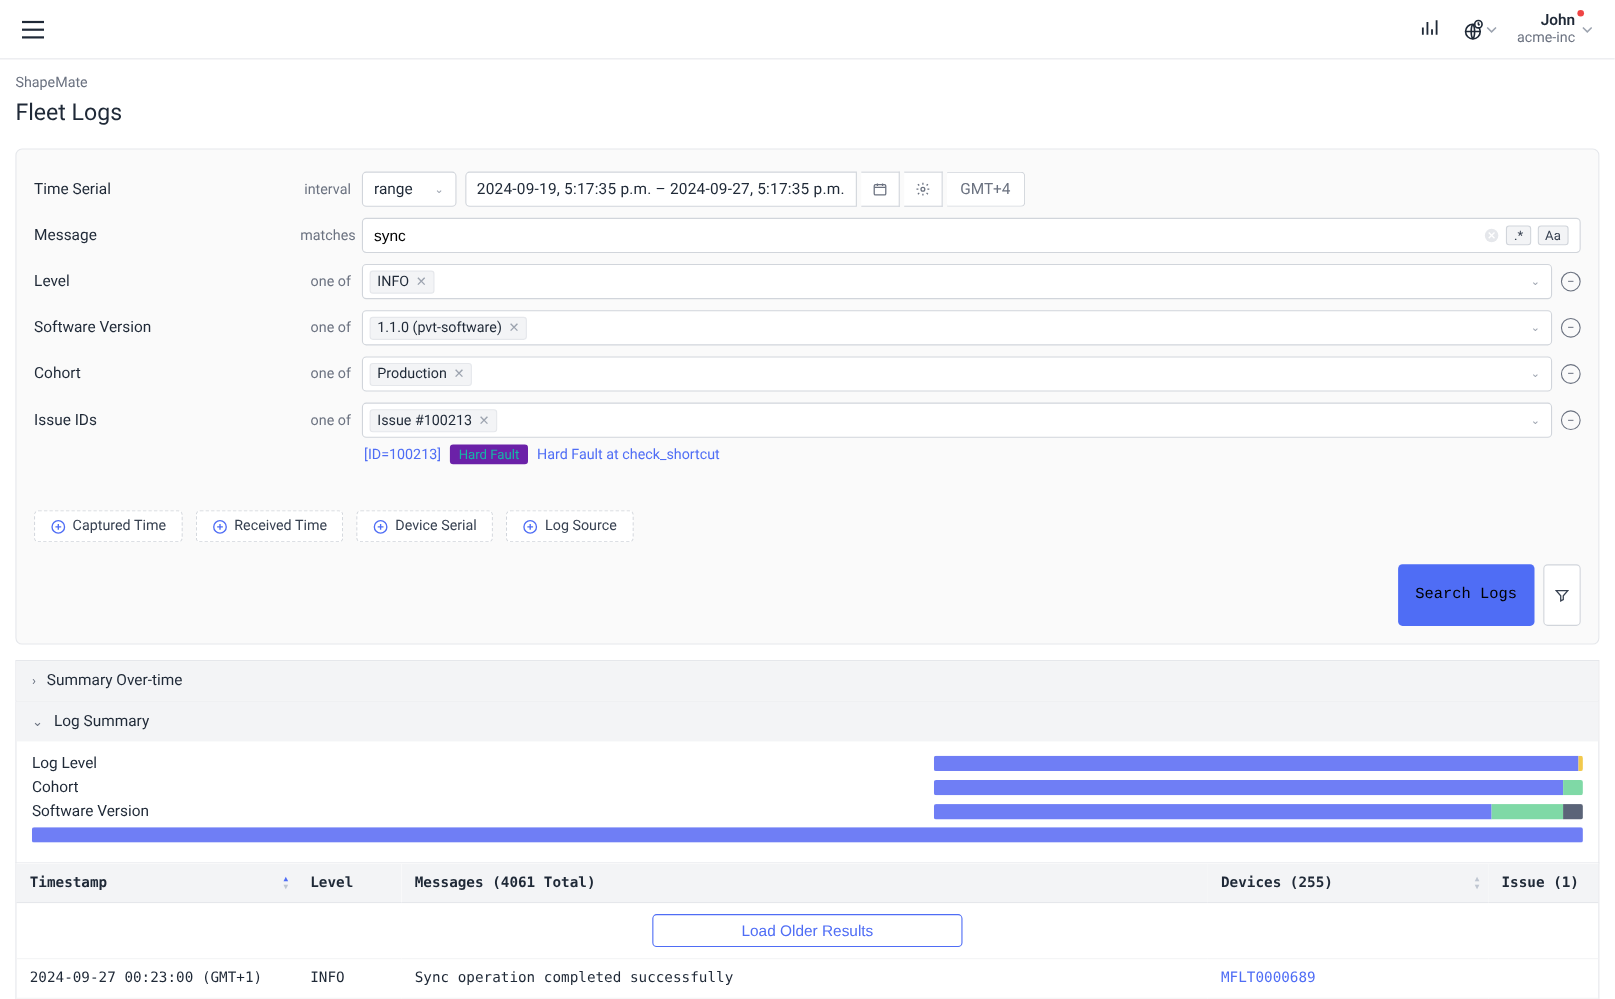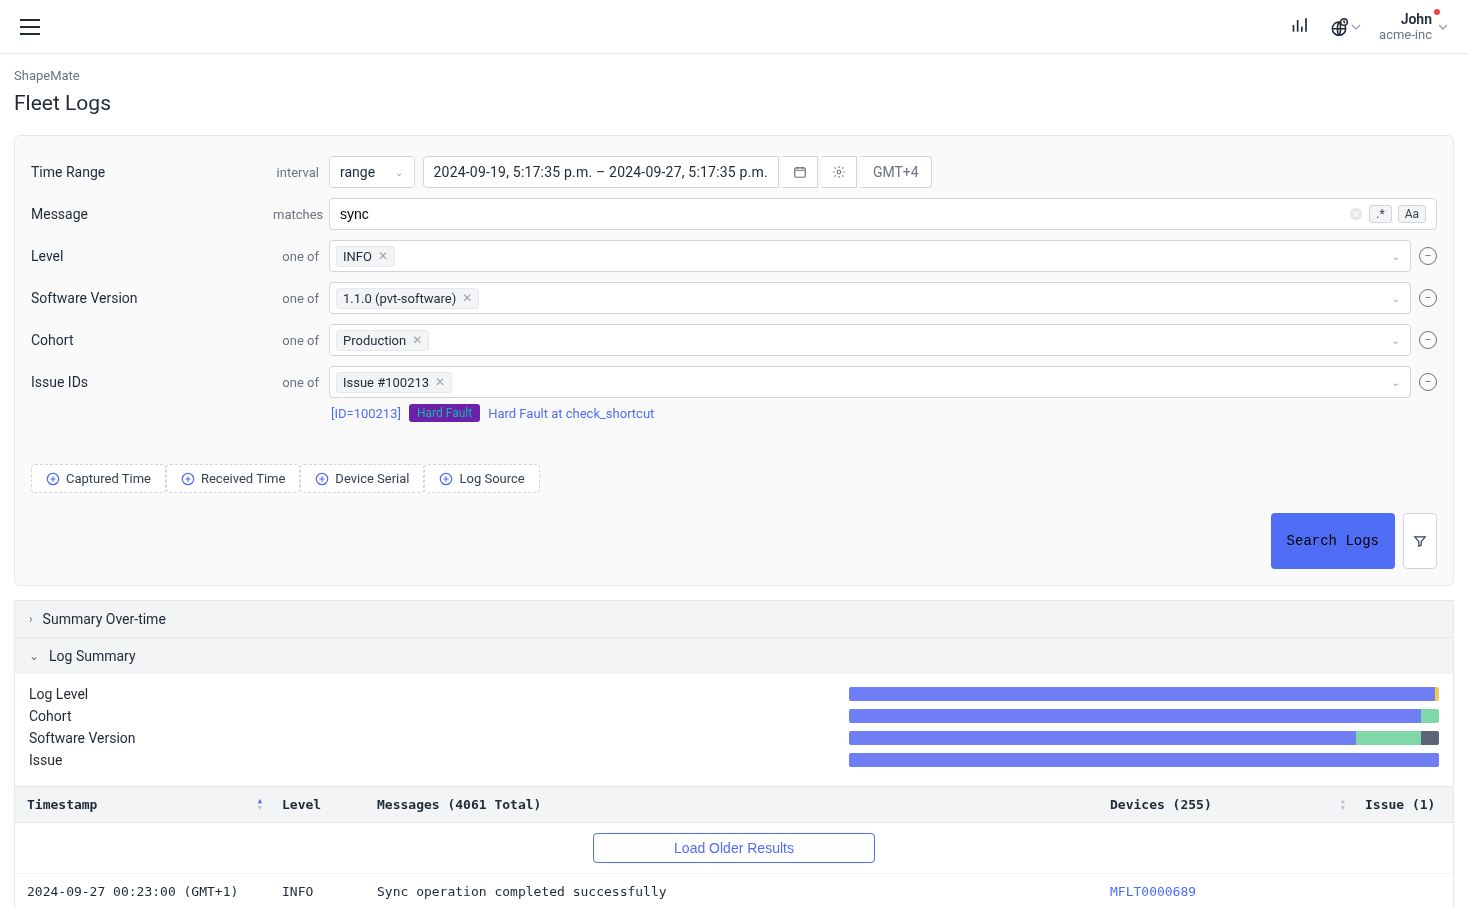--- a/index.html
+++ b/index.html
@@ -67,21 +67,21 @@
 .tag { background: #f3f4f6; border: 1px solid #e5e7eb; border-radius: 3px; padding: 2px 6px; font-size: 13px; display: inline-flex; align-items: center; gap: 6px; }
 .tag-x { color: #9ca3af; cursor: pointer; font-size: 12px; }
 .multi-arrow { position: absolute; right: 10px; color: #9ca3af; font-size: 10px; }
 
 .remove-circle { width: 18px; height: 18px; border: 1.5px solid #6b7280; border-radius: 50%; display: flex; align-items: center; justify-content: center; cursor: pointer; color: #6b7280; font-size: 12px; line-height: 1; }
 
 .issue-meta { margin-left: 300px; display: flex; align-items: center; gap: 8px; font-size: 13px; margin-top:-4px; margin-bottom: 12px; }
 .issue-link { color: #4f6df5; cursor: pointer; }
 .issue-badge { background: #6b21a8; color: #14b8a6; padding: 2px 8px; border-radius: 3px; font-size: 12px; }
 
-.add-filters { display: flex; padding: 30px 0 20px; }
+.add-filters { display: flex; gap: 12px; padding: 30px 0 20px; }
 .add-filter-btn { border: 1px dashed #d1d5db; border-radius: 4px; padding: 6px 14px; display: flex; align-items: center; gap: 6px; cursor: pointer; background: #fff; font-size: 13px; color: #374151; }
 .plus-circle { width: 14px; height: 14px; color: #4f6df5; }
 
 .search-row { display: flex; justify-content: flex-end; gap: 8px; padding-bottom: 16px; }
 .search-btn { background: #4f6df5; color: #000000; border: none; border-radius: 4px; padding: 20px 16px; font-size: 14px; cursor: pointer; font-family: Liberation Mono, monospace; }
 .icon-btn { border: 1px solid #d1d5db; border-radius: 4px; padding: 6px 9px; background: #fff; cursor: pointer; color: #374151; display: flex; align-items: center; }
 
 .collapse-section { border: 1px solid #e5e7eb; background: #fff; margin: 0 14px; }
 .collapse-section:first-of-type { border-radius: 6px 6px 0 0; }
 .collapse-header { display: flex; align-items: center; gap: 10px; padding: 10px 14px; background: #f3f4f6; cursor: pointer; font-size: 14px; }
@@ -149,21 +149,21 @@
 </div>
 
 <div class="page-header">
   <div class="breadcrumb">ShapeMate</div>
   <h1 class="page-title">Fleet Logs</h1>
 </div>
 
 <div class="main-panel">
 
   <div class="filter-row">
-    <div class="filter-label">Time Range</div>
+    <div class="filter-label">Time Serial</div>
     <div class="filter-sublabel">interval</div>
     <div class="filter-content">
       <div class="select-box">
         <span>range</span>
         <span class="select-arrow">⌄</span>
       </div>
       <div class="date-range">
         <div class="date-text">2024-09-19, 5:17:35 p.m. – 2024-09-27, 5:17:35 p.m.</div>
         <div class="date-btn">
           <svg width="14" height="14" viewBox="0 0 24 24" fill="none" stroke="currentColor" stroke-width="2">
@@ -345,21 +345,20 @@
       </div>
       <div class="summary-row">
         <div class="summary-label">Software Version</div>
         <div class="summary-bar">
           <div class="bar-seg" style="background: rgb(111, 126, 245); width: 86%;"></div>
           <div class="bar-seg" style="background: rgb(127, 217, 166); width: 11%;"></div>
           <div class="bar-seg" style="background: rgb(91, 100, 120); width: 3%;"></div>
         </div>
       </div>
       <div class="summary-row">
-        <div class="summary-label">Issue</div>
         <div class="summary-bar">
           <div class="bar-seg" style="background: rgb(111, 126, 245); width: 100%;"></div>
         </div>
       </div>
     </div>
 </div>
 
 <div class="table-container">
   <table class="log-table">
     <thead>

